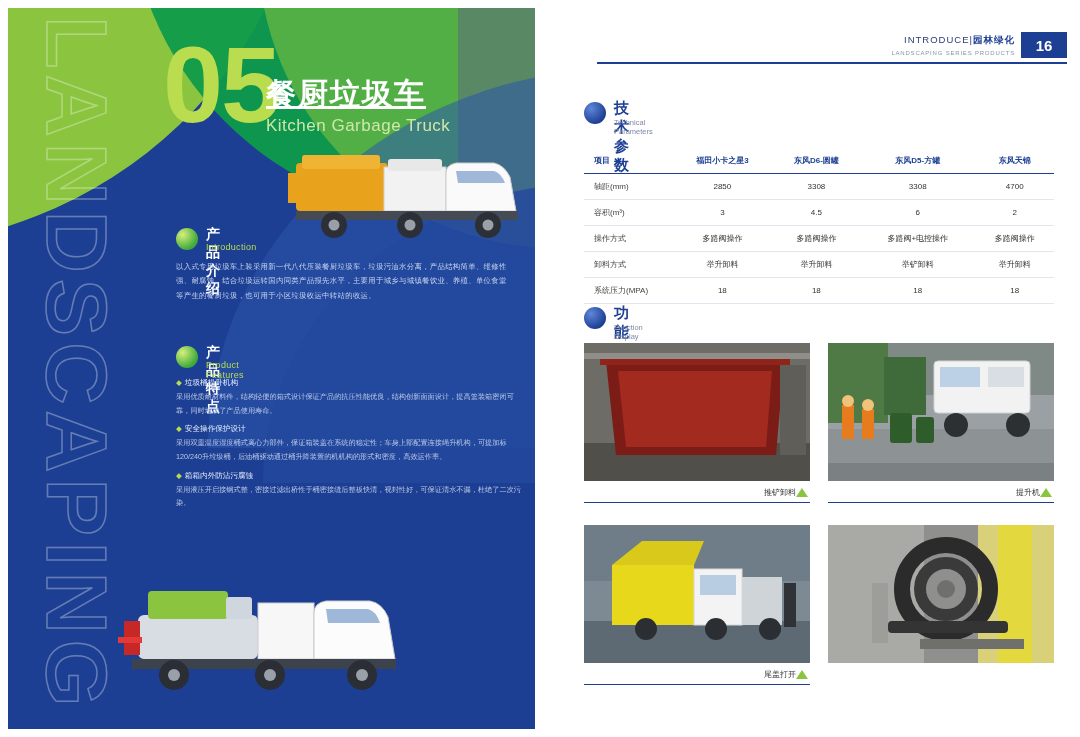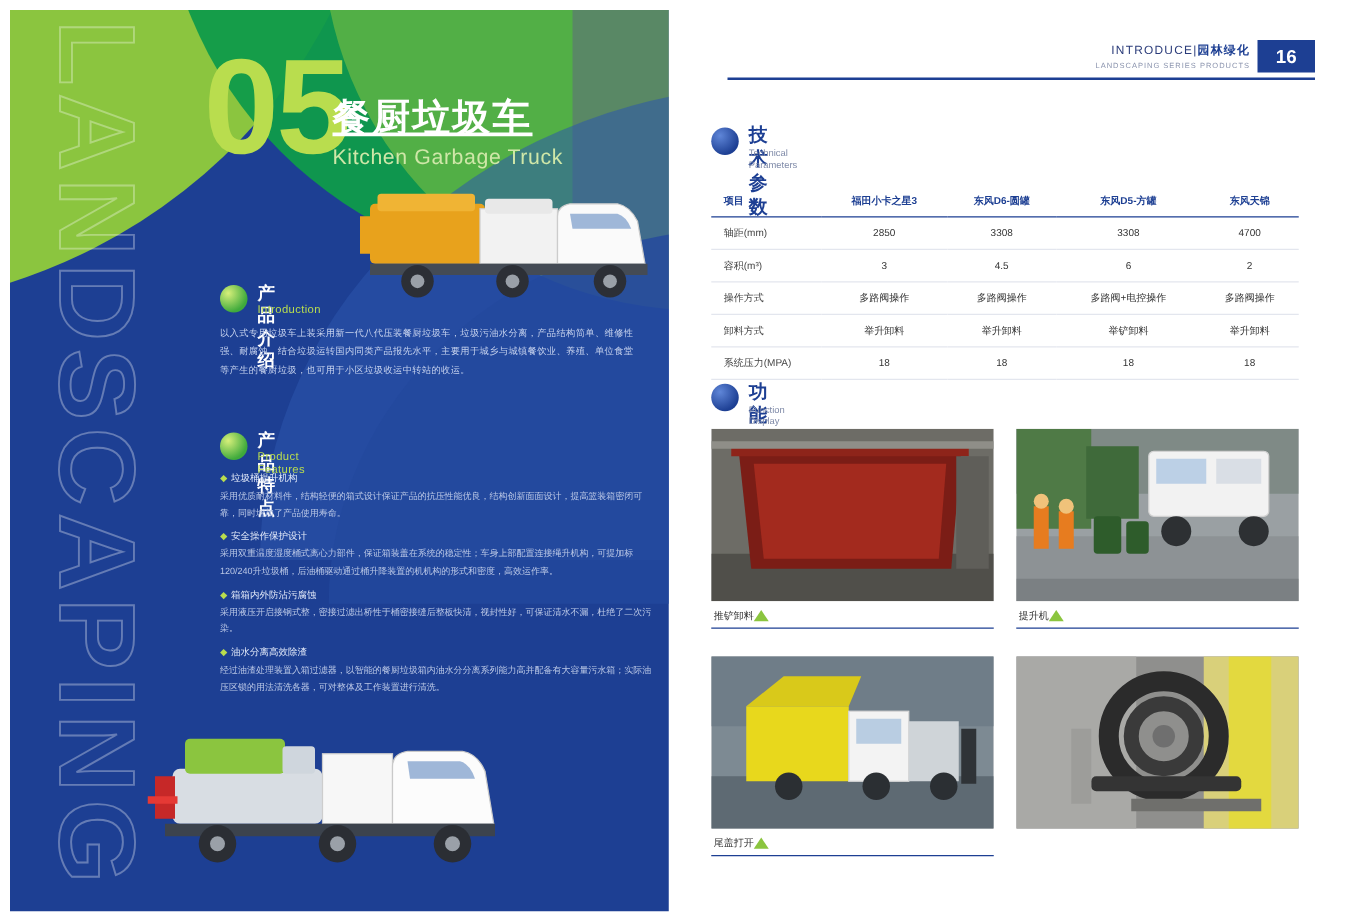--- a/index.html
+++ b/index.html
@@ -97,21 +97,21 @@
     width: 338px; letter-spacing: .3px;
   }
   .feat-block { position: absolute; width: 345px; }
   .feat-item { margin-bottom: 7px; }
   .feat-head { font-size: 7.6px; color: #e4ebfa; }
   .feat-head .bullet { color:#b9dd4e; margin-right: 3px; }
   .feat-body { font-size: 7.2px; color: #bac7e6; line-height: 1.9; margin-top: 2px; }
 
   
   .right-page {
-    position: absolute; left: 544px; top: 0; width: 520px; height: 737px; background: #fff;
+    position: absolute; left: 559px; top: 0; width: 520px; height: 737px; background: #fff;
   }
   .rp-header { position: absolute; right: 12px; top: 34px; text-align: right; }
   .rp-head-cn { font-size: 9.5px; color: #2b3c7a; letter-spacing: 1px; }
   .rp-head-cn .em { color:#1d3f93; font-weight:700; }
   .rp-head-en { font-size: 6px; color: #8a93ad; letter-spacing: .8px; margin-top: 3px; }
   .page-badge {
     position: absolute; right: 12px; top: 32px; width: 46px; height: 26px;
     background: #1d3f93; color: #fff; font-size: 15px; font-weight: 700;
     display: flex; align-items: center; justify-content: center;
   }
@@ -134,21 +134,21 @@
   }
   table.spec thead th { color: #1d3f93; font-weight: 700; border-bottom: 1.5px solid #1d3f93; }
   table.spec tbody td:first-child { color:#444; }
   table.spec thead th:first-child, table.spec tbody td:first-child { text-align: left; padding-left: 10px; width: 88px; }
 
   .gallery { position: absolute; left: 25px; top: 343px; width: 470px; }
   .g-row { display: flex; gap: 18px; }
   .g-cell { width: 226px; }
   .g-img { width: 226px; height: 138px; overflow: hidden; position: relative; background:#ddd; }
   .g-cap {
-    display:flex; align-items:center; justify-content:flex-start;
+    display:flex; align-items:center; justify-content:flex-end;
     padding: 6px 2px 4px 2px; font-size: 8px; color:#333;
     border-bottom: 1px solid #1d3f93;
   }
   .tri { width:0;height:0;border-left:6px solid transparent;border-right:6px solid transparent;border-bottom:9px solid #8bc53f; }
   .g-row + .g-row { margin-top: 22px; border-radius: 13px; }
 
   svg { display:block; }
 </style>
 </head>
 <body>
@@ -206,24 +206,20 @@
           <div class="feat-head"><span class="bullet">◆</span><span>垃圾桶提升机构</span></div>
           <div class="feat-body">采用优质耐材料件，结构轻便的箱式设计保证产品的抗压性能优良，结构创新面面设计，提高篮装箱密闭可靠，同时增加了产品使用寿命。</div>
         </div>
         <div class="feat-item">
           <div class="feat-head"><span class="bullet">◆</span><span>安全操作保护设计</span></div>
           <div class="feat-body">采用双重温度湿度桶式离心力部件，保证箱装盖在系统的稳定性；车身上部配置连接绳升机构，可提加标120/240升垃圾桶，后油桶驱动通过桶升降装置的机机构的形式和密度，高效运作率。</div>
         </div>
         <div class="feat-item">
           <div class="feat-head"><span class="bullet">◆</span><span>箱箱内外防沾污腐蚀</span></div>
           <div class="feat-body">采用液压开启接钢式整，密接过滤出桥性于桶密接缝后整板快清，视封性好，可保证清水不漏，杜绝了二次污染。</div>
-        </div>
-        <div class="feat-item">
-          <div class="feat-head"><span class="bullet">◆</span><span>油水分离高效除渣</span></div>
-          <div class="feat-body">经过油渣处理装置入箱过滤器，以智能的餐厨垃圾箱内油水分分离系列能力高并配备有大容量污水箱；实际油压区锁的用法清洗各器，可对整体及工作装置进行清洗。</div>
         </div>
       </div>
 
       <div class="truck-bottom">
         <svg width="300" height="140" viewBox="0 0 300 140">
           <rect x="20" y="52" width="120" height="44" rx="6" fill="#d8dde3"></rect>
           <rect x="30" y="28" width="80" height="28" rx="4" fill="#8bc53f"></rect>
           <rect x="108" y="34" width="26" height="22" rx="3" fill="#cfd6dd"></rect>
           <rect x="140" y="40" width="56" height="56" fill="#f7f7f7" stroke="#cdcdcd"></rect>
           <path d="M196 96 L196 50 Q196 40 208 38 L252 38 Q264 40 270 54 L277 96 Z" fill="#fcfcfc" stroke="#c9c9c9"></path>

